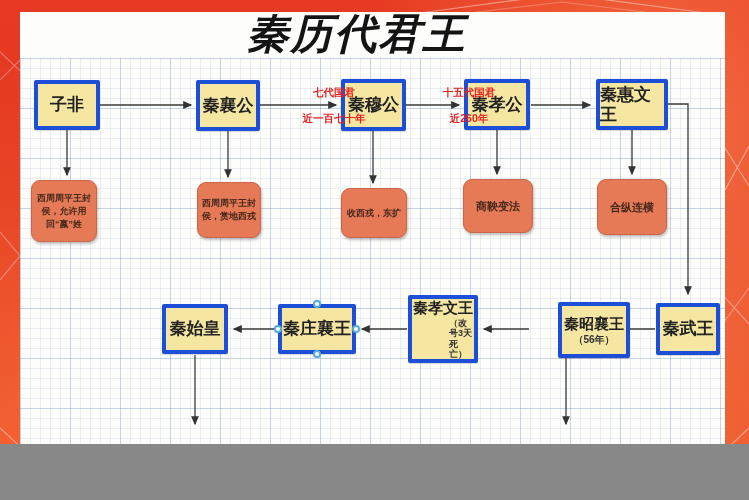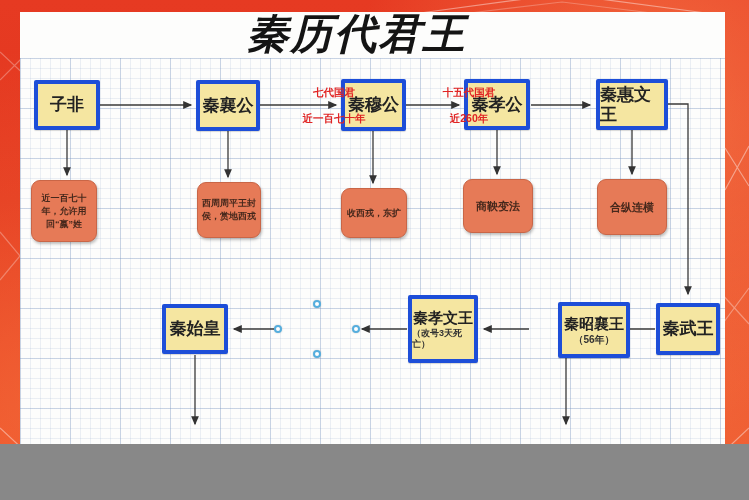--- a/index.html
+++ b/index.html
@@ -111,41 +111,44 @@
   <div class="ynode" style="left:596px;top:79px;width:72px;height:51px;">
     <span>秦惠文王</span>
   </div>
 
   <div class="rlabel" style="left:258px;top:86px;width:80px;">七代国君</div>
   <div class="rlabel" style="left:252px;top:112px;width:92px;">近一百七十年</div>
   <div class="rlabel" style="left:402px;top:86px;width:62px;">十五代国君</div>
   <div class="rlabel" style="left:404px;top:112px;width:58px;">近260年</div>
 
   <div class="onote" style="left:31px;top:180px;width:66px;height:62px;font-size:9px;">
-    <span>近一百七十年，允许用回“嬴”姓</span>
+    <span>西周周平王封侯，允许用回“嬴”姓</span>
   </div>
   <div class="onote" style="left:197px;top:182px;width:64px;height:56px;font-size:9px;">
     <span>西周周平王封侯，赏地西戎</span>
   </div>
   <div class="onote" style="left:341px;top:188px;width:66px;height:50px;font-size:9px;">
     <span>收西戎，东扩</span>
   </div>
   <div class="onote" style="left:597px;top:179px;width:70px;height:56px;font-size:11px;">
     <span>合纵连横</span>
   </div>
   <div class="onote" style="left:463px;top:179px;width:70px;height:54px;font-size:11px;">
     <span>商鞅变法</span>
   </div>
 
   <div class="ynode" style="left:162px;top:304px;width:66px;height:50px;">
     <span>秦始皇</span>
   </div>
+  <div class="ynode" style="left:278px;top:304px;width:78px;height:50px;">
+    <span>秦庄襄王</span>
+  </div>
   <div class="ynode" style="left:408px;top:295px;width:70px;height:68px;font-size:15px;">
     <span>秦孝文王</span>
-    <span class="sub" style="font-size:9px;">（改号3天死亡）</span>
+    <span class="sub" style="font-size:9px;padding-left:37px;">（改号3天死亡）</span>
   </div>
   <div class="ynode" style="left:558px;top:302px;width:72px;height:56px;font-size:15px;">
     <span>秦昭襄王</span>
     <span class="sub">（56年）</span>
   </div>
   <div class="ynode" style="left:656px;top:303px;width:64px;height:52px;">
     <span>秦武王</span>
   </div>
 
   <div class="handle" style="left:313px;top:300px;"></div>

